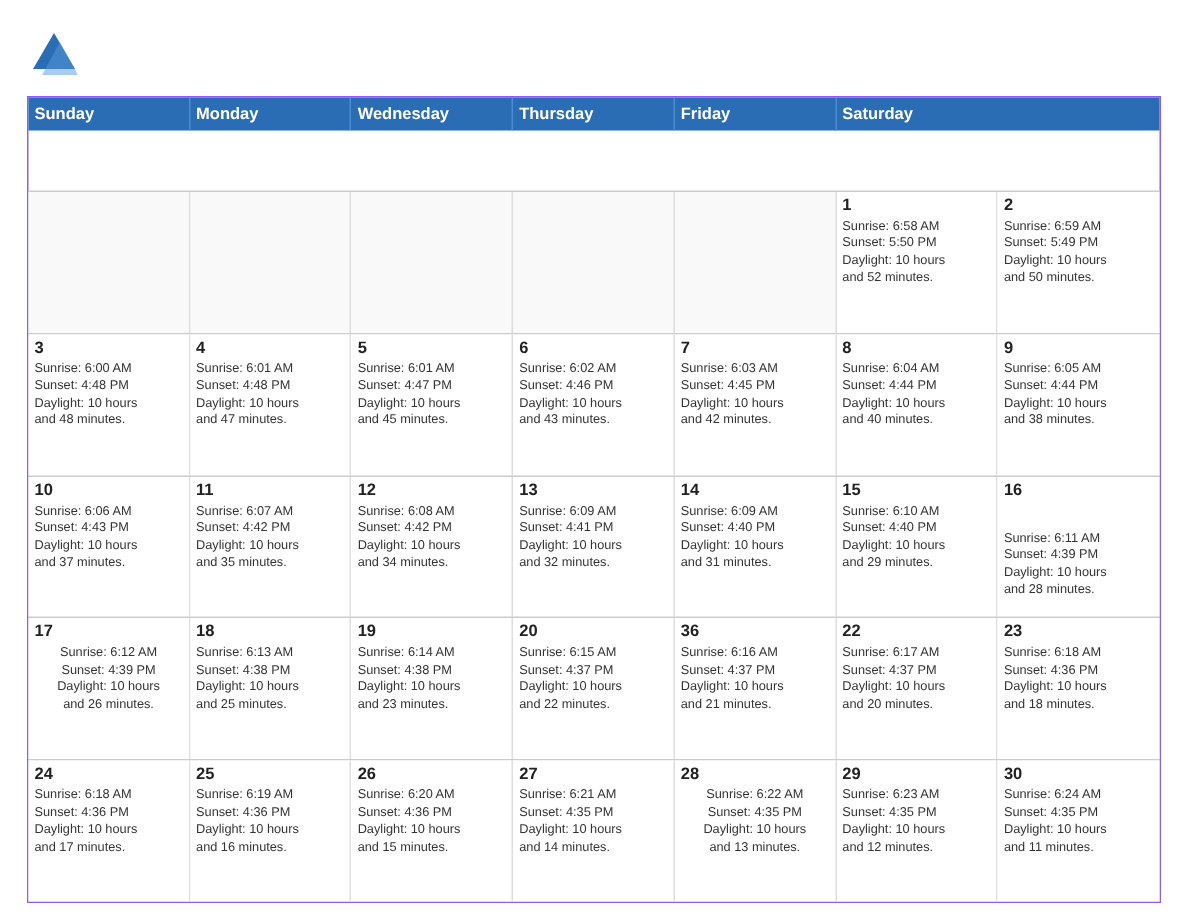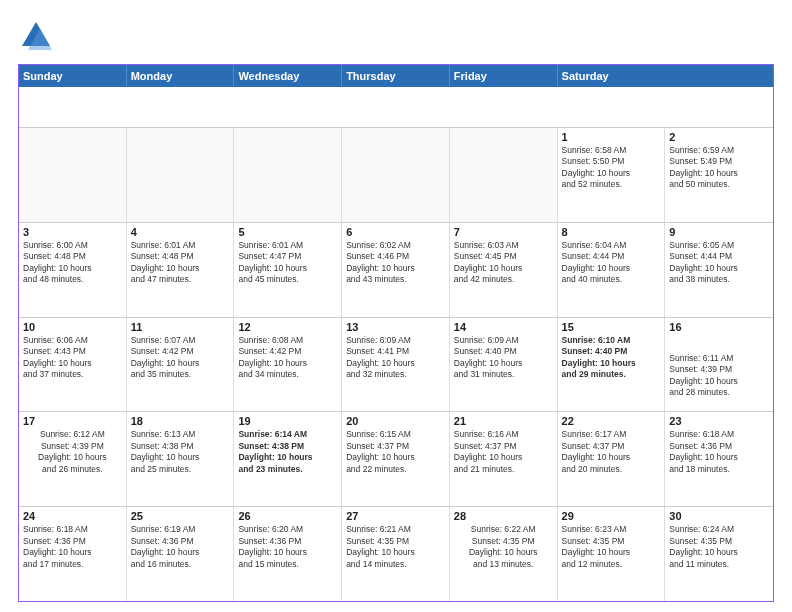--- a/index.html
+++ b/index.html
@@ -249,21 +249,21 @@
           </div>
           <div class="cal-cell">
             <span class="day-num">14</span>
             <div class="cell-info" style="white-space: pre-line;">Sunrise: 6:09 AM
 Sunset: 4:40 PM
 Daylight: 10 hours
 and 31 minutes.</div>
           </div>
           <div class="cal-cell">
             <span class="day-num">15</span>
-            <div class="cell-info" style="white-space: pre-line; font-weight: bold;">Sunrise: 6:10 AM
+            <div class="cell-info" style="white-space: pre-line;">Sunrise: 6:10 AM
 Sunset: 4:40 PM
 Daylight: 10 hours
 and 29 minutes.</div>
           </div>
           <div class="cal-cell">
             <span class="day-num">16</span>
             <div class="cell-info" style="white-space: pre-line; margin-top: 20px;">Sunrise: 6:11 AM
 Sunset: 4:39 PM
 Daylight: 10 hours
 and 28 minutes.</div>
@@ -279,34 +279,34 @@
           </div>
           <div class="cal-cell">
             <span class="day-num">18</span>
             <div class="cell-info" style="white-space: pre-line;">Sunrise: 6:13 AM
 Sunset: 4:38 PM
 Daylight: 10 hours
 and 25 minutes.</div>
           </div>
           <div class="cal-cell">
             <span class="day-num">19</span>
-            <div class="cell-info" style="white-space: pre-line; font-weight: bold;">Sunrise: 6:14 AM
+            <div class="cell-info" style="white-space: pre-line;">Sunrise: 6:14 AM
 Sunset: 4:38 PM
 Daylight: 10 hours
 and 23 minutes.</div>
           </div>
           <div class="cal-cell">
             <span class="day-num">20</span>
             <div class="cell-info" style="white-space: pre-line;">Sunrise: 6:15 AM
 Sunset: 4:37 PM
 Daylight: 10 hours
 and 22 minutes.</div>
           </div>
           <div class="cal-cell">
-            <span class="day-num">21</span>
+            <span class="day-num">36</span>
             <div class="cell-info" style="white-space: pre-line;">Sunrise: 6:16 AM
 Sunset: 4:37 PM
 Daylight: 10 hours
 and 21 minutes.</div>
           </div>
           <div class="cal-cell">
             <span class="day-num">22</span>
             <div class="cell-info" style="white-space: pre-line;">Sunrise: 6:17 AM
 Sunset: 4:37 PM
 Daylight: 10 hours

